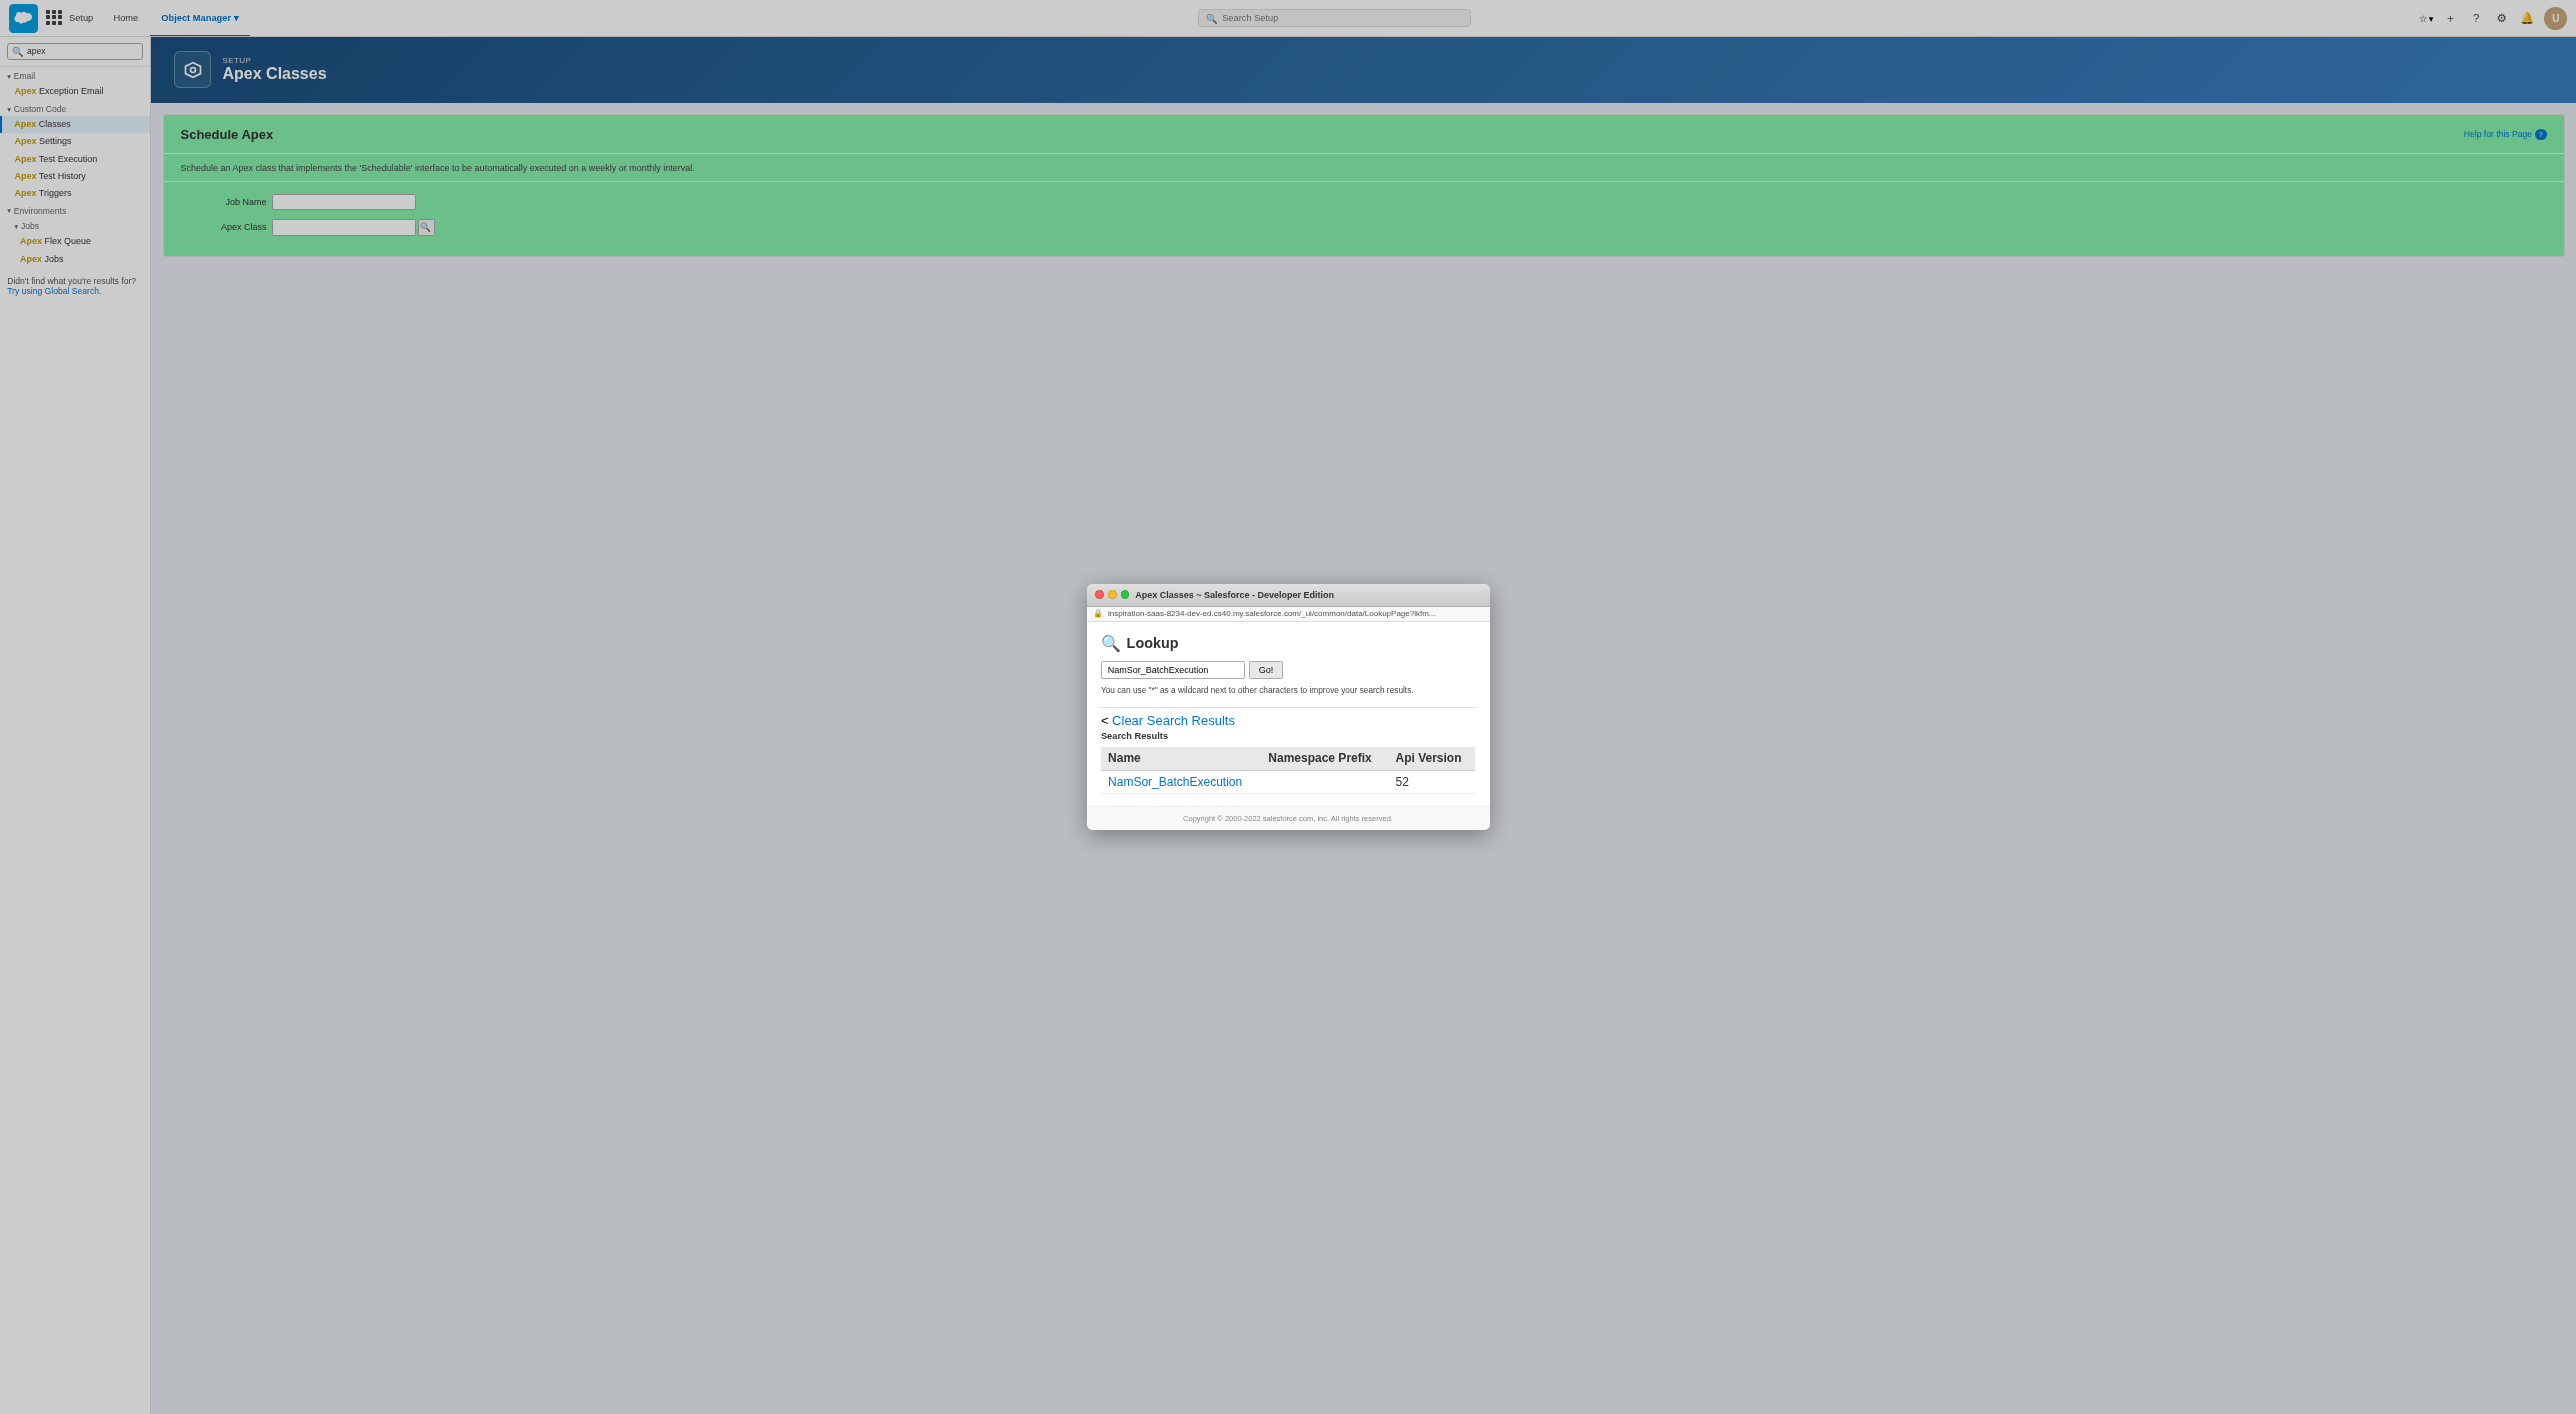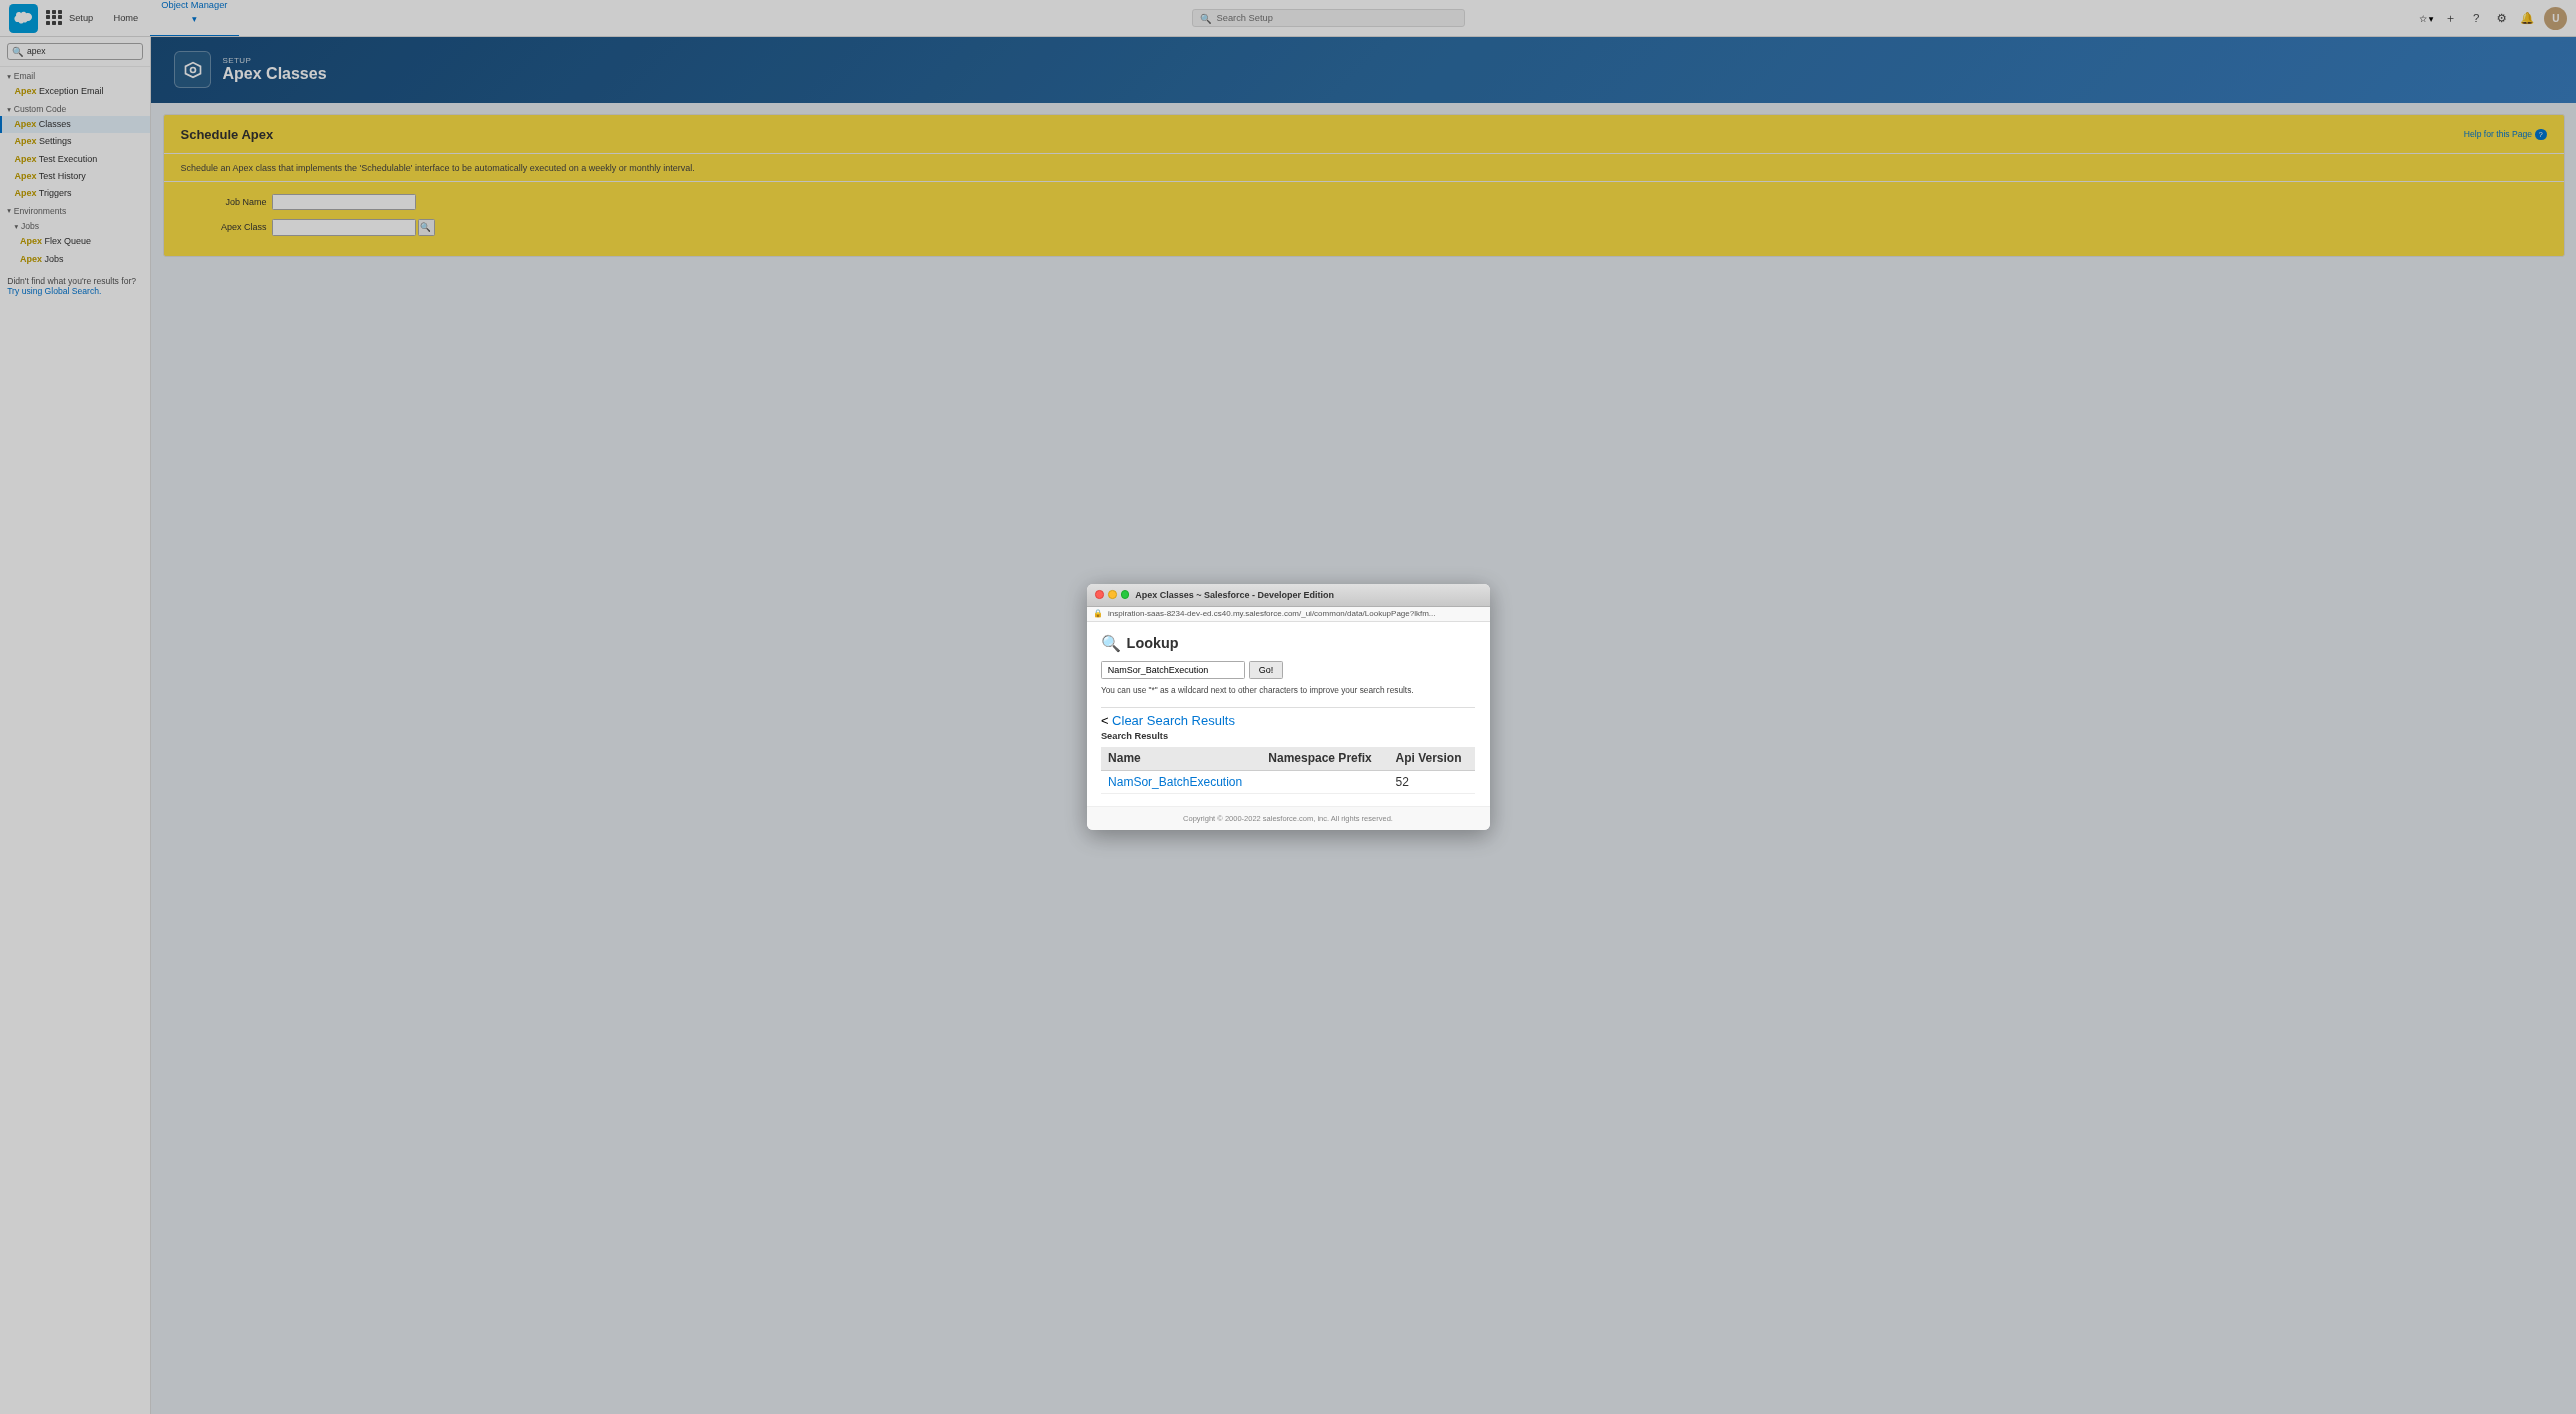--- a/index.html
+++ b/index.html
@@ -55,22 +55,21 @@
       padding: 0 11.5px;
       font-size: 9.3px;
       color: #444;
       cursor: pointer;
       border-bottom: 1.4px solid transparent;
       text-decoration: none;
     }
     .nav-tab.active {
       border-bottom: 1.4px solid #0176d3;
       color: #0176d3;
-      font-weight: 400;
-      flex-direction: column;
+      font-weight: 700;
     }
     .nav-tab-with-arrow {
       display: flex;
       align-items: center;
       gap: 2.9px;
     }
     .search-bar-container {
       flex: 1;
       display: flex;
       justify-content: center;
@@ -223,21 +222,21 @@
       letter-spacing: 0.4px;
     }
     .page-header-text h1 {
       font-size: 16px;
       color: white;
       font-weight: 600;
     }
 
     
     .schedule-panel {
-      background: #fde047;
+      background: #86efac;
       margin: 11.5px;
       border: 0.7px solid #ddd;
       border-radius: 2.9px;
     }
     .schedule-panel-header {
       display: flex;
       align-items: center;
       justify-content: space-between;
       padding: 11.5px 17px;
       border-bottom: 0.7px solid #eee;

